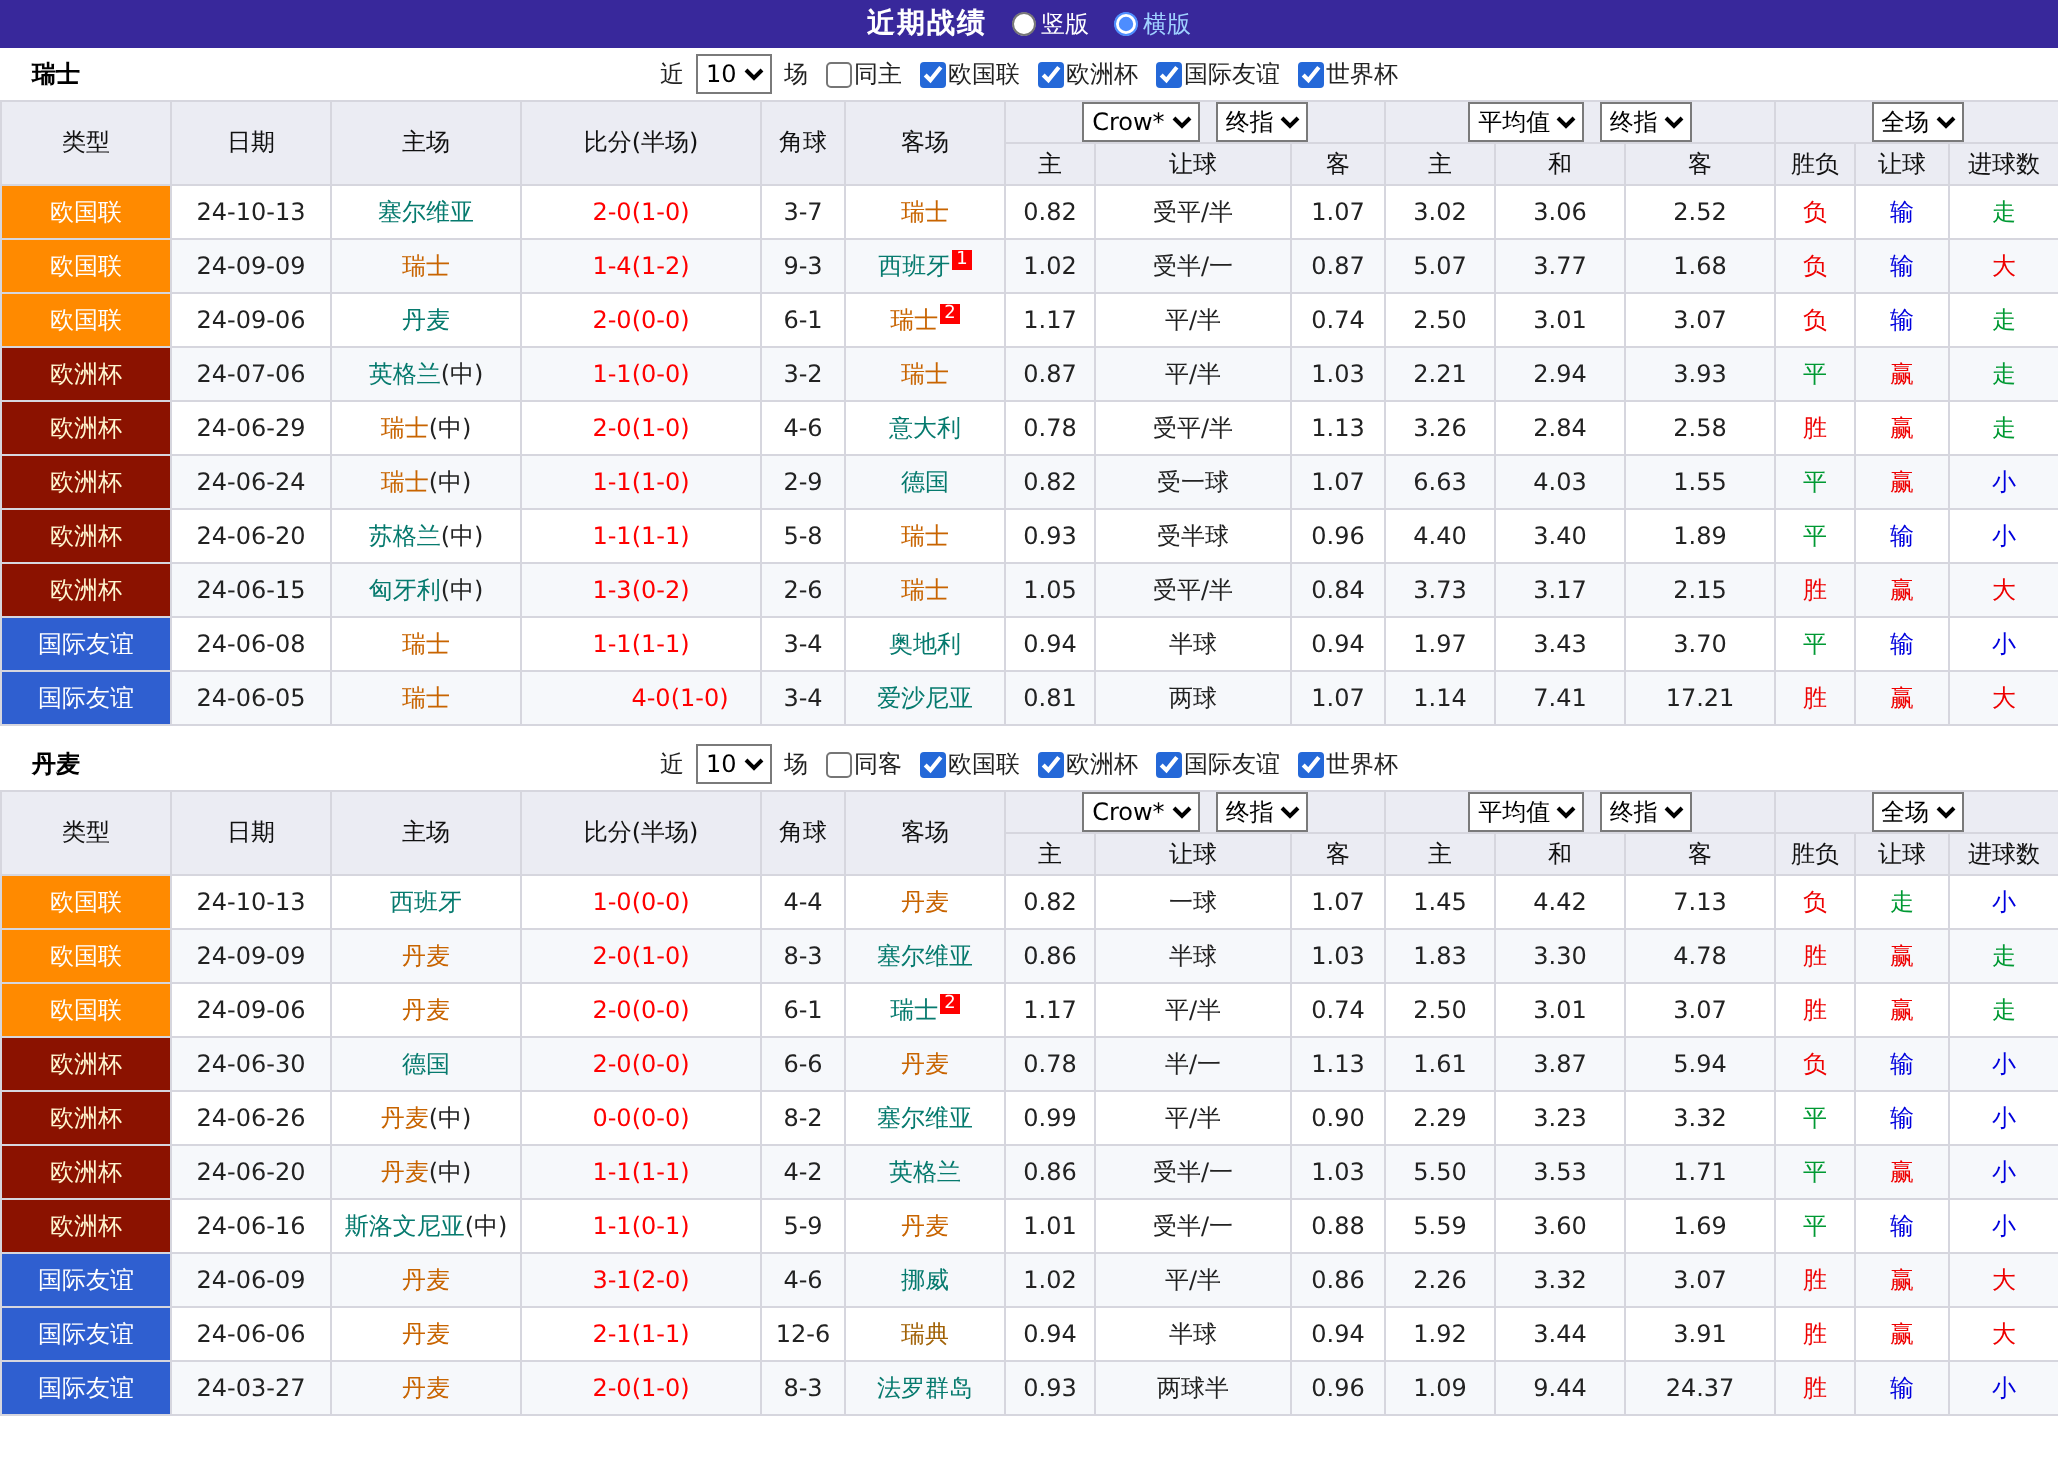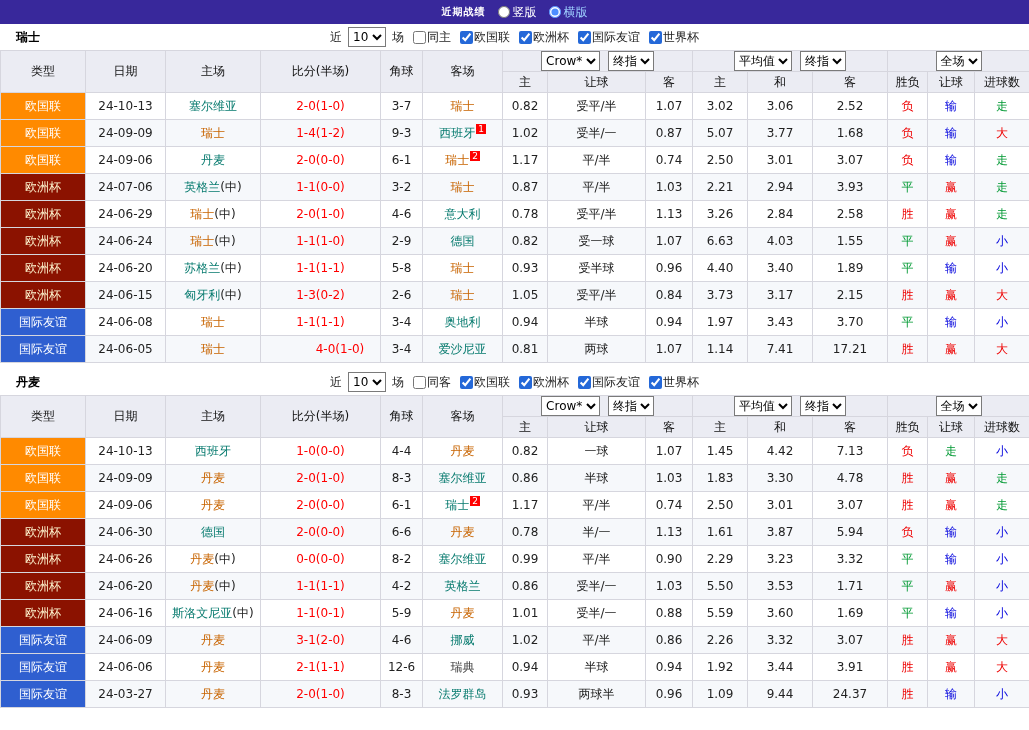--- a/index.html
+++ b/index.html
@@ -8,21 +8,21 @@
     font-family:"DejaVu Sans","Liberation Sans",sans-serif;
     font-size:12px;
     color:#222;
   }
   .topbar{
     height:24px;
     background:var(--topbar-bg,#38289b);
     display:flex;align-items:center;justify-content:center;gap:12px;
     color:#fff;
   }
-  .topbar .title{font-weight:bold;font-size:10px;letter-spacing:1px;}
+  .topbar .title{font-weight:bold;font-size:14px;letter-spacing:1px;}
   .radio{display:inline-flex;align-items:center;gap:3px;cursor:pointer;}
   .radio input{width:12px;height:12px;margin:0;accent-color:#4d8dff;}
   .radio.hl span{color:#9fd0ff;}
   .filter-row{
     position:relative;height:26px;
     display:flex;align-items:center;justify-content:center;
     background:#fff;
   }
   .team-name{position:absolute;left:16px;font-weight:bold;color:#000;}
   .filter-center{display:flex;align-items:center;gap:4px;}
@@ -540,21 +540,21 @@
           <td style="color: rgb(238, 0, 0);">胜</td>
           <td style="color: rgb(238, 0, 0);">赢</td>
           <td style="color: rgb(238, 0, 0);">大</td>
         </tr>
         <tr>
           <td style="background: rgb(47, 95, 208); color: rgb(255, 255, 255);">国际友谊</td>
           <td>24-06-06</td>
           <td><span><span style="color: rgb(200, 100, 0);">丹麦</span></span></td>
           <td style="color: rgb(255, 0, 0);">2-1(1-1)</td>
           <td>12-6</td>
-          <td><span><span style="color: #404040;">瑞典</span></span></td>
+          <td><span><span style="color: #a16207;">瑞典</span></span></td>
           <td>0.94</td>
           <td>半球</td>
           <td>0.94</td>
           <td>1.92</td>
           <td>3.44</td>
           <td>3.91</td>
           <td style="color: rgb(238, 0, 0);">胜</td>
           <td style="color: rgb(238, 0, 0);">赢</td>
           <td style="color: rgb(238, 0, 0);">大</td>
         </tr>

